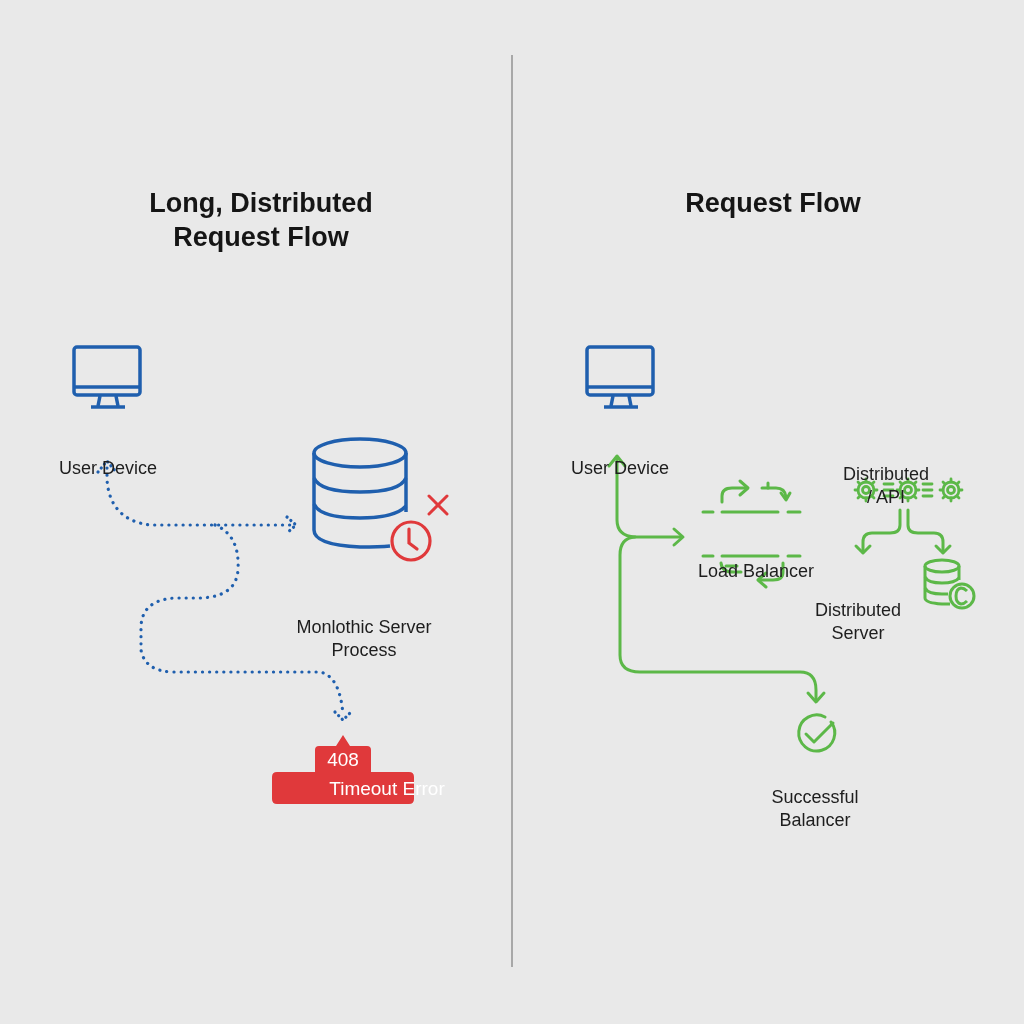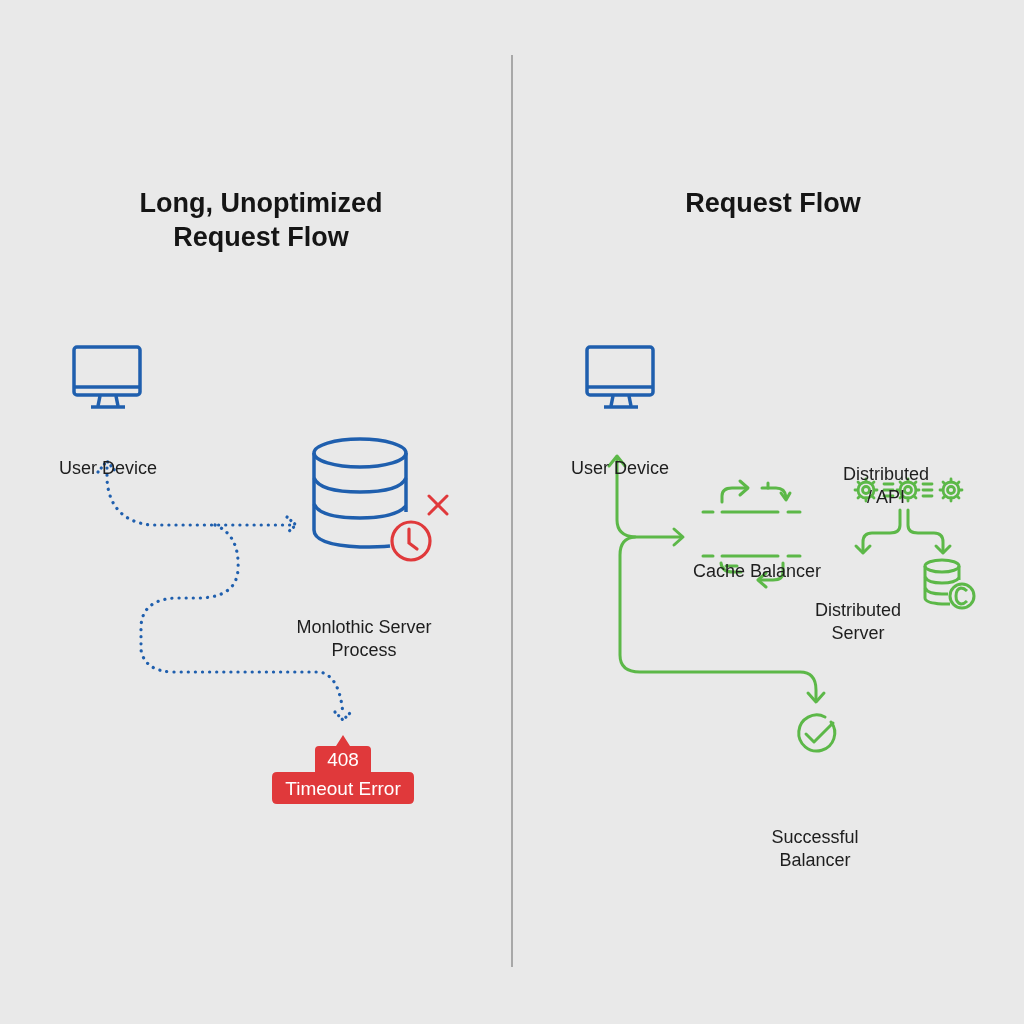--- a/index.html
+++ b/index.html
@@ -66,21 +66,21 @@
       font-size: 19px;
       line-height: 24px;
     }
   </style>
 </head>
 <body>
 
 <div class="divider"></div>
 
 <div class="title" style="left:61px; top:186px;">
-  <span>Long, Unoptimized</span>
+  <span>Long, Distributed</span>
   <span>Request Flow</span>
 </div>
 <div class="title" style="left:573px; top:186px;">
   <span>Request Flow</span>
 </div>
 
 <svg class="canvas" viewBox="0 0 1024 1024">
 
   <g fill="none" stroke="#1f5fae" stroke-width="3.5" stroke-linejoin="round">
     <rect x="74" y="347" width="66" height="48" rx="3"></rect>
@@ -206,29 +206,29 @@
   </g>
 </svg>
 
 <div class="label" style="left:48px; top:421px; width:120px;">User Device</div>
 <div class="label" style="left:284px; top:580px; width:160px;">
   <span>Monlothic Server</span>
   <span>Process</span>
 </div>
 <div class="badge">
   <div class="badge-text" style="top:4px;">408</div>
-  <div class="badge-text" style="top:33px;">Timeout Error</div>
+  <div class="badge-text" style="top:33px;padding-left:44px;">Timeout Error</div>
 </div>
 
 <div class="label" style="left:560px; top:421px; width:120px;">User Device</div>
-<div class="label" style="left:693px; top:524px; width:126px;">Cache Balancer</div>
+<div class="label" style="left:693px; top:524px; width:126px;">Load Balancer</div>
 <div class="label" style="left:826px; top:427px; width:120px;">
   <span>Distributed</span>
   <span>/ API</span>
 </div>
 <div class="label" style="left:803px; top:563px; width:110px;">
   <span>Distributed</span>
   <span>Server</span>
 </div>
-<div class="label" style="left:755px; top:790px; width:120px;">
+<div class="label" style="left:755px; top:750px; width:120px;">
   <span>Successful</span>
   <span>Balancer</span>
 </div>
 
 </body></html>

